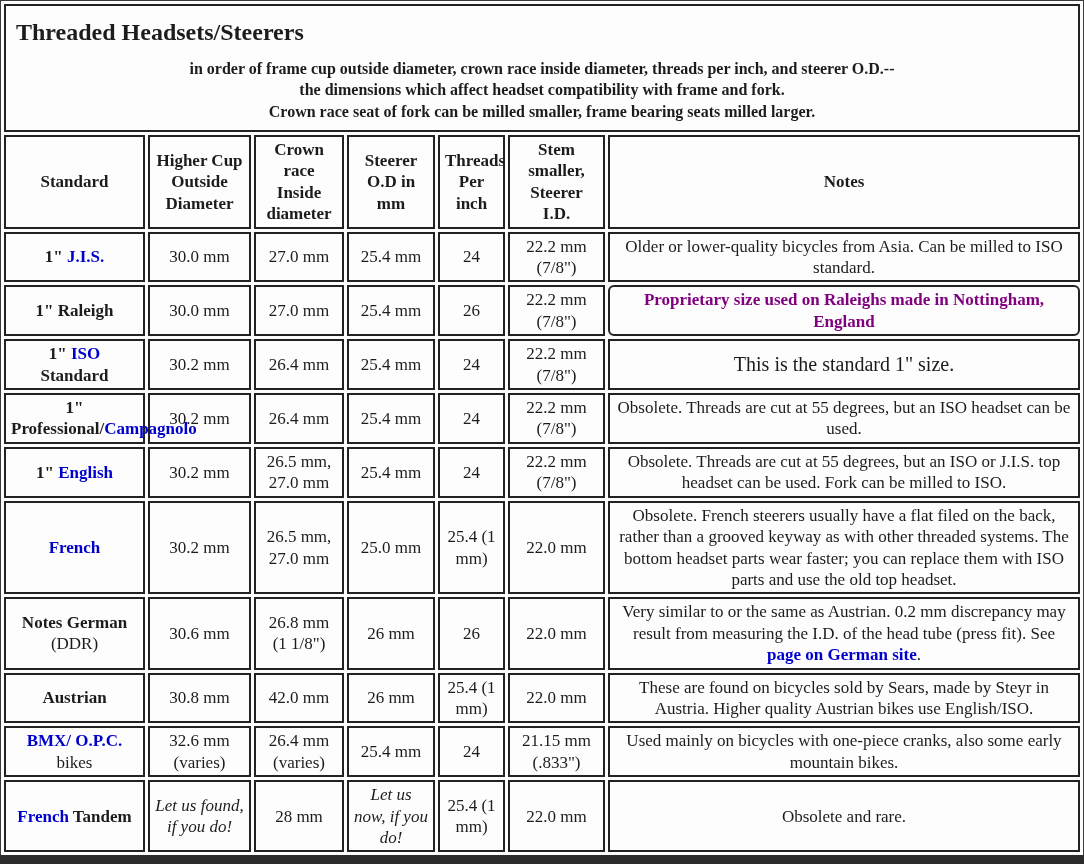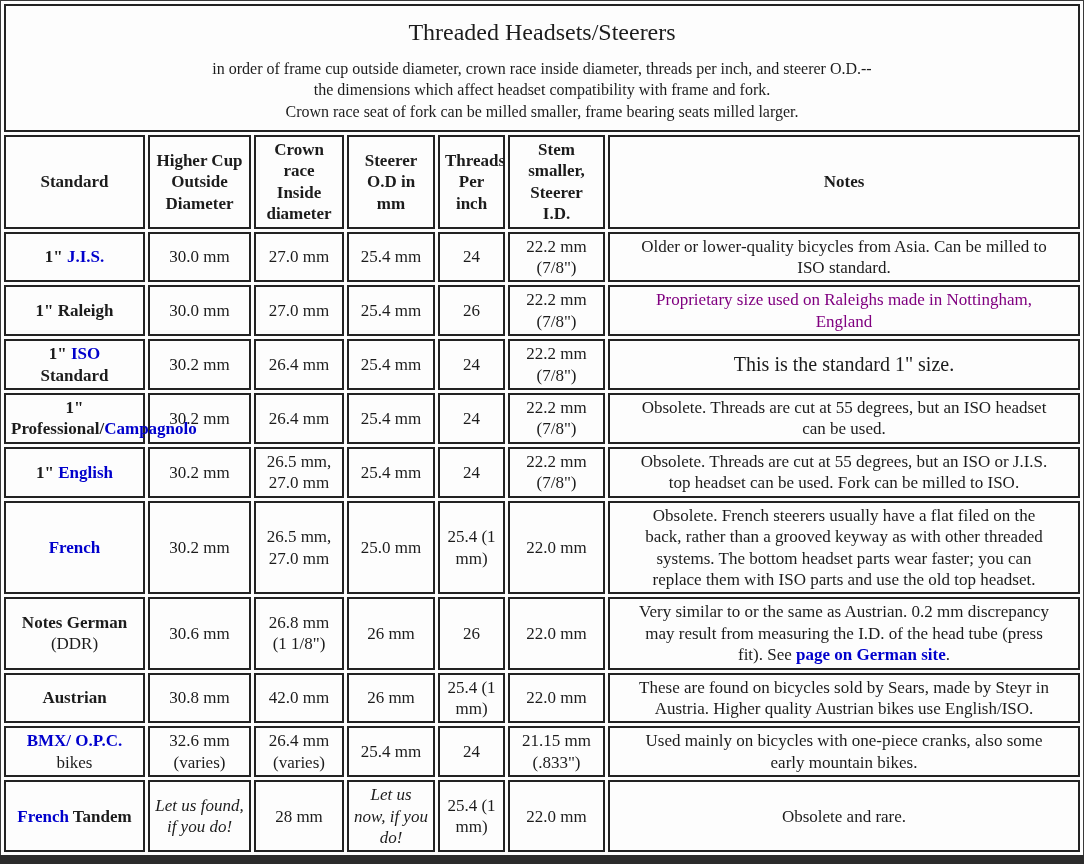--- a/index.html
+++ b/index.html
@@ -13,27 +13,27 @@
   table.headsets{
     width:1084px;box-sizing:border-box;table-layout:fixed;
     border:1px solid #3a3a3a;border-collapse:separate;border-spacing:3px;
   }
   td,th{
     box-sizing:border-box;border:2px solid var(--border);background:#fdfdfd;
     text-align:center;vertical-align:middle;padding:2px 5px;
     font-size:17px;line-height:1.26;font-weight:normal;
   }
   td.titlecell{height:128px;padding:6px 10px;}
-  .pagetitle{font-size:24px;font-weight:normal;margin:4px 0 10px 0;text-align:center;}
-  .subtitle-line{font-size:16px;font-weight:normal;text-align:center;line-height:1.35;}
+  .pagetitle{font-size:24px;font-weight:bold;margin:4px 0 10px 0;text-align:left;}
+  .subtitle-line{font-size:16px;font-weight:bold;text-align:center;line-height:1.35;}
   thead th{font-weight:bold;height:92px;}
   td.std{font-weight:bold;white-space:pre-line;height:50px;}
   td.std .plain{font-weight:normal;}
-  td.notes{padding:2px 24px;}
-  td.notes.note-purple{color:var(--purple);font-weight:normal;}
+  td.notes{padding:2px 4px;}
+  td.notes.note-purple{color:var(--purple);font-weight:bold;border-radius:6px;}
   td.notes.note-big{font-size:20px;}
   td.ital{font-style:italic;}
   a.lnk{color:var(--link);font-weight:bold;text-decoration:none;cursor:pointer;}
   .window-edge{
     position:absolute;left:0;top:855px;width:1084px;height:9px;
     background:var(--edge);z-index:5;
   }
 </style>
 </head>
 <body>

